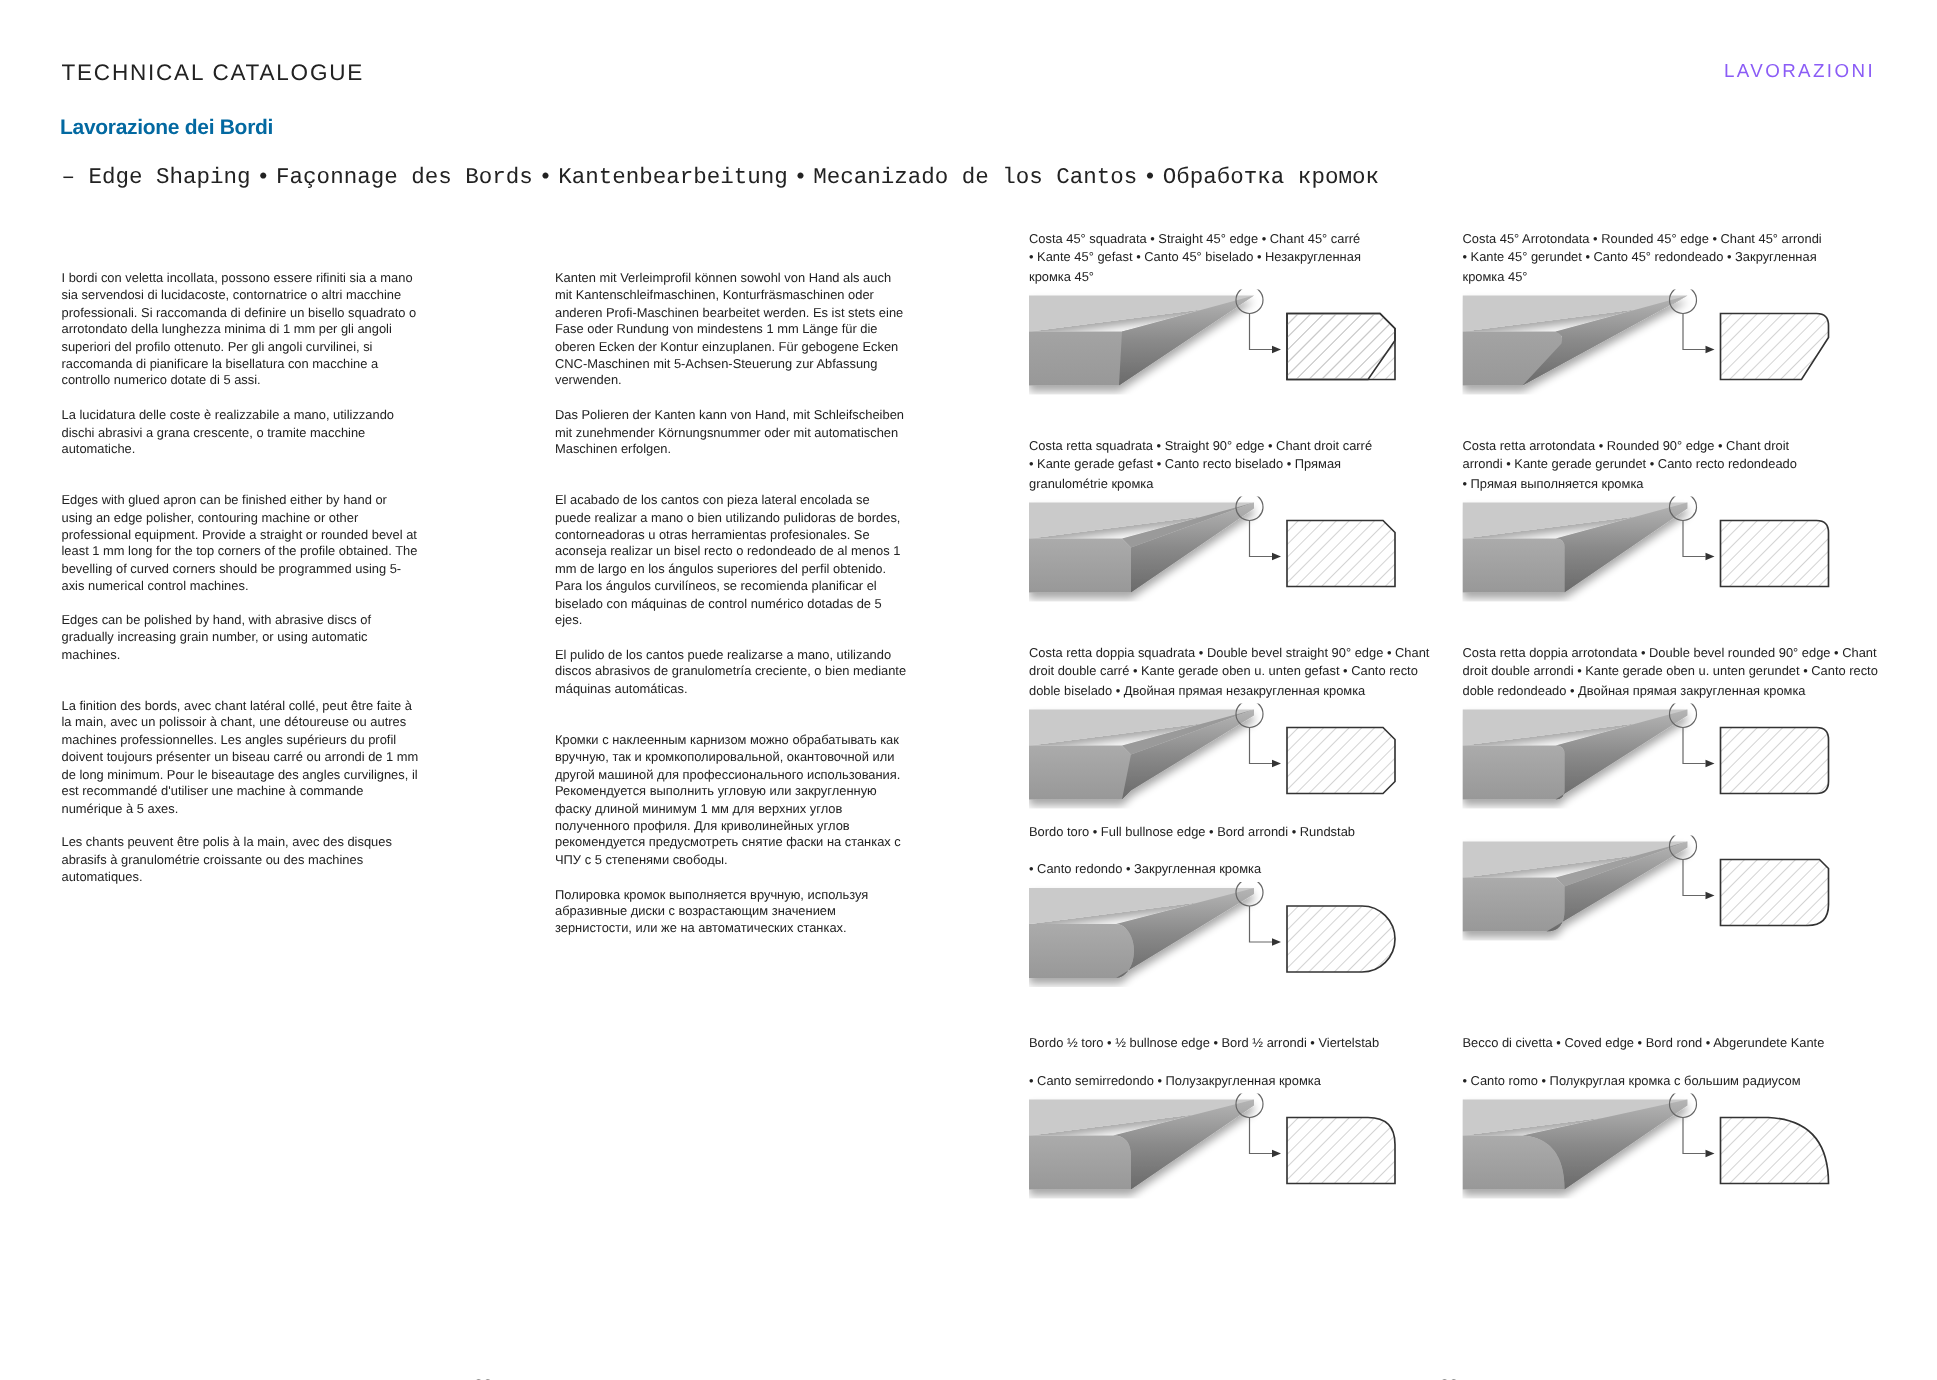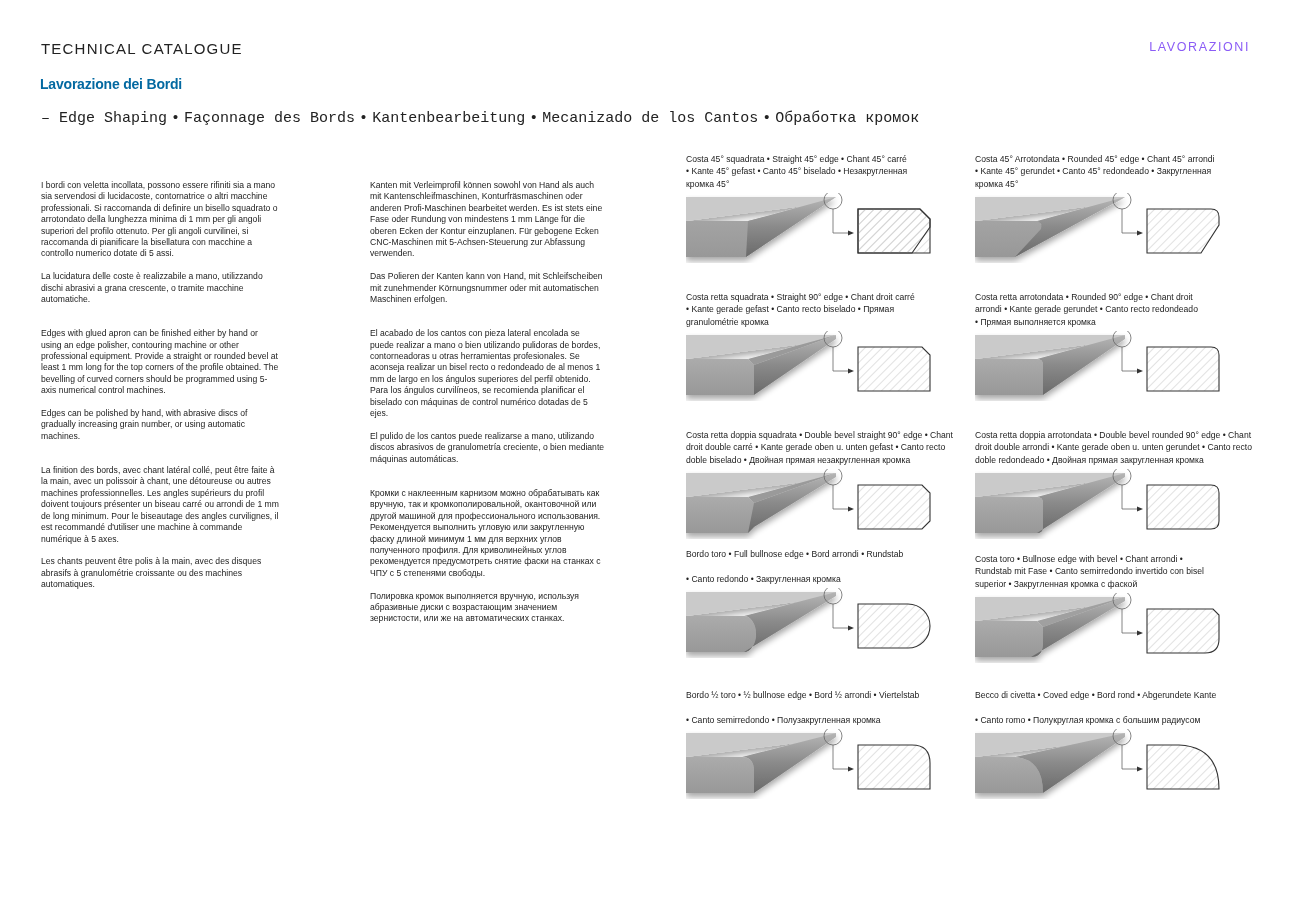--- a/index.html
+++ b/index.html
@@ -211,25 +211,20 @@
       <path d="M58,28 L150,4 L150,8 L58,64 A12,18 0 0 0 58,28 Z" fill="url(#edgeGrad)"></path>
     </g>
     <circle cx="147" cy="7" r="9" fill="none" stroke="#666" stroke-width="0.8"></circle>
     <polyline points="147,16 147,40 162,40" fill="none" stroke="#666" stroke-width="0.8"></polyline>
     <polygon points="162,37.5 168,40 162,42.5" fill="#333"></polygon>
     <path d="M172,16 L222,16 A22,22 0 0 1 222,60 L172,60 Z" fill="url(#hatch)" stroke="#333" stroke-width="1.1"></path>
   </svg>
 </div>
 
 <div class="abs item" style="left:975px;top:554px">
-  <div class="cap">
-    <div>Costa toro • Bullnose edge with bevel • Chant arrondi •</div>
-      <div>Rundstab mit Fase • Canto semirredondo invertido con bisel</div>
-      <div>superior • Закругленная кромка с фаской</div>
-  </div>
   <svg width="260" height="70">
     <g filter="url(#shadow)">
       <polygon points="0,4 150,4 140,10 0,28" fill="#cacaca"></polygon>
       <path d="M0,28 L62,28 L68,34 L68,50 Q68,64 56,64 L0,64 Z" fill="url(#sideGrad)"></path>
       <polygon points="62,28 150,4 68,34" fill="#a0a0a0"></polygon>
       <path d="M68,34 L150,4 L150,8 L56,64 Q68,64 68,50 Z" fill="url(#edgeGrad)"></path>
     </g>
     <circle cx="147" cy="7" r="9" fill="none" stroke="#666" stroke-width="0.8"></circle>
     <polyline points="147,16 147,40 162,40" fill="none" stroke="#666" stroke-width="0.8"></polyline>
     <polygon points="162,37.5 168,40 162,42.5" fill="#333"></polygon>

